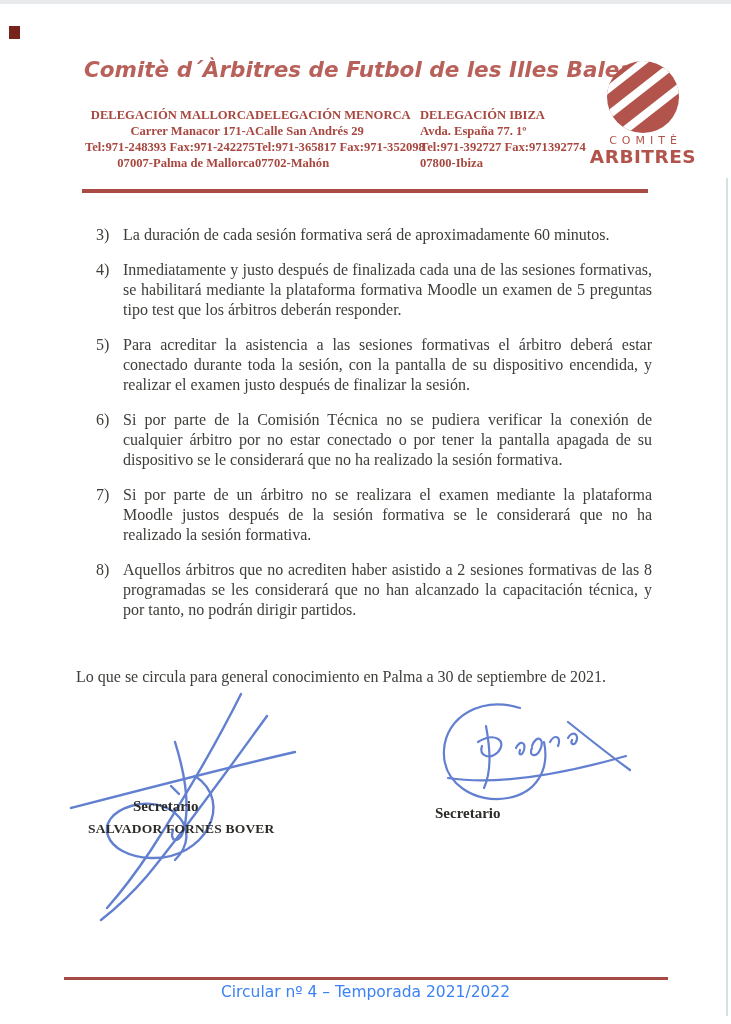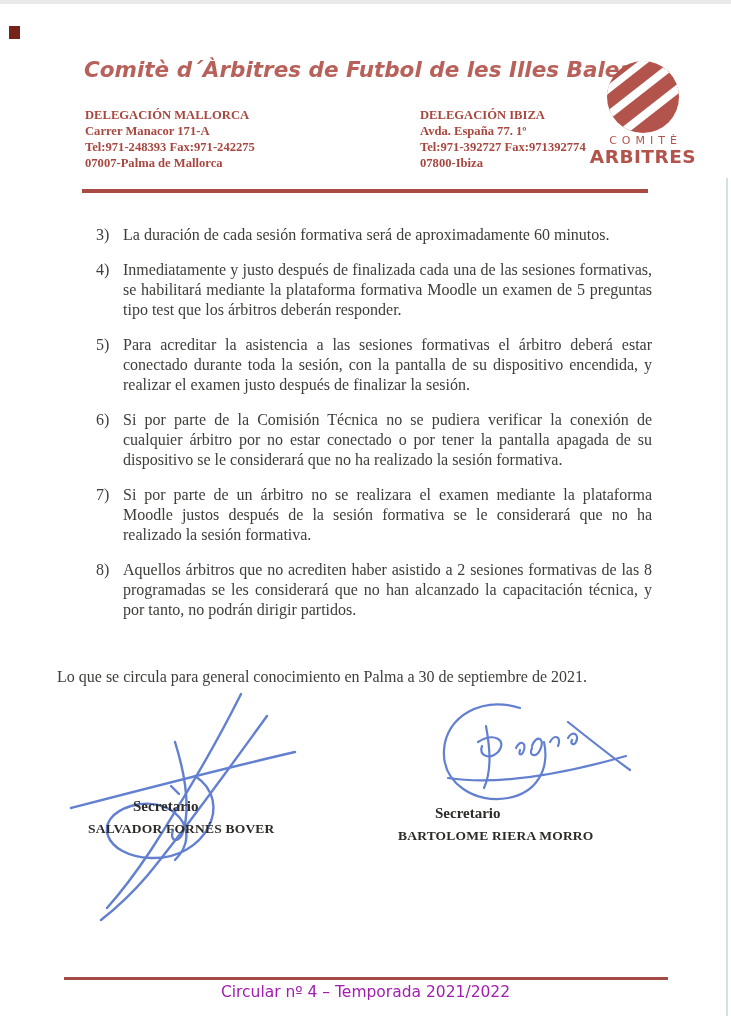--- a/index.html
+++ b/index.html
@@ -9,71 +9,77 @@
   .corner-mark{position:absolute;left:9px;top:26px;width:11px;height:13px;background:#76241b;}
   .edge-line{position:absolute;left:726px;top:178px;width:2px;height:838px;background:#d4e0e3;}
 
   .doc-title{position:absolute;left:84px;top:57px;width:520px;
              font-family:"DejaVu Sans", sans-serif;font-style:italic;font-weight:bold;
              font-size:21.5px;letter-spacing:0px;color:#b8615a;white-space:nowrap;}
 
   .delegations{position:absolute;left:0;top:107px;width:731px;height:70px;
                color:#a8473f;font-weight:bold;font-size:12.6px;line-height:16px;}
   .delegation{position:absolute;top:0;white-space:nowrap;}
-  .deleg-1{left:85px;} .deleg-2{left:255px;} .deleg-3{left:420px;}
+  .deleg-1{left:85px;text-align:right;} .deleg-2{left:255px;} .deleg-3{left:420px;}
 
   .logo{position:absolute;left:586px;top:60px;width:114px;text-align:center;color:#b2544c;}
   .logo-ball{display:block;margin:0 auto;}
   .logo-acronym{font-family:"DejaVu Sans", sans-serif;font-weight:bold;font-size:33px;
                 line-height:28px;letter-spacing:-1px;color:#b2544c;white-space:nowrap;}
   .logo-reg{font-size:13px;vertical-align:14px;letter-spacing:0;}
   .logo-comite{font-family:"DejaVu Sans", sans-serif;font-size:11px;letter-spacing:5px;
                margin-left:5px;line-height:13px;color:#b2544c;}
   .logo-arbitres{font-family:"DejaVu Sans", sans-serif;font-weight:bold;font-size:18.5px;
                  letter-spacing:0.5px;line-height:20px;color:#b2544c;}
 
   .header-rule{position:absolute;left:82px;top:189px;width:566px;height:4px;background:#a94b43;}
 
   .body-list{position:absolute;left:96px;top:225px;width:556px;color:#3e3d39;}
   .list-item{display:grid;grid-template-columns:27px 1fr;margin-bottom:15px;
              font-size:16px;line-height:20px;}
   .item-number{text-align:left;}
   .item-text{text-align:justify;}
 
-  .closing{position:absolute;left:57px;top:667px;width:588px;color:#3e3d39;
+  .closing{position:absolute;left:76px;top:667px;width:588px;color:#3e3d39;
            font-size:16px;line-height:20px;text-align:justify;}
 
   .sig-ink{position:absolute;}
   .sig-label{position:absolute;color:#2c2b28;font-weight:bold;text-align:left;white-space:nowrap;}
   .role-left{left:133px;top:798px;width:120px;font-size:15px;}
   .name-left{left:88px;top:821px;width:205px;font-size:13.5px;letter-spacing:0.2px;}
   .role-right{left:435px;top:805px;width:120px;font-size:15px;}
   .name-right{left:398px;top:828px;width:205px;font-size:13.5px;letter-spacing:0.2px;}
 
   .footer-rule{position:absolute;left:64px;top:977px;width:604px;height:3px;background:#a34b44;}
   .footer-text{position:absolute;left:0;top:983px;width:731px;text-align:center;
-               font-family:"DejaVu Sans", sans-serif;font-size:15.5px;color:#a21caf;}
+               font-family:"DejaVu Sans", sans-serif;font-size:15.5px;color:#3b82f6;}
 </style>
 </head>
 <body>
 
 <div class="page">
 
   <div class="top-strip"></div>
   <div class="corner-mark"></div>
   <div class="edge-line"></div>
 
   <div class="doc-title">Comitè d´Àrbitres de Futbol de les Illes Balears</div>
 
   <div class="delegations">
     <div class="delegation deleg-1">
       <div>DELEGACIÓN MALLORCA</div>
       <div>Carrer Manacor 171-A</div>
       <div>Tel:971-248393  Fax:971-242275</div>
       <div>07007-Palma de Mallorca</div>
+    </div>
+    <div class="delegation deleg-2">
+      <div>DELEGACIÓN MENORCA</div>
+      <div>Calle San Andrés 29</div>
+      <div>Tel:971-365817  Fax:971-352098</div>
+      <div>07702-Mahón</div>
     </div>
     <div class="delegation deleg-3">
       <div>DELEGACIÓN IBIZA</div>
       <div>Avda. España 77. 1º</div>
       <div>Tel:971-392727  Fax:971392774</div>
       <div>07800-Ibiza</div>
     </div>
   </div>
 
   <div class="logo">
@@ -142,18 +148,17 @@
     <path d="M112,48 C116,36 126,40 120,52 C116,60 108,58 112,50"></path>
     <path d="M130,44 C134,36 142,38 138,48"></path>
     <path d="M148,40 C152,32 160,36 156,44 C154,48 150,46 152,42"></path>
     <path d="M28,80 C80,88 150,74 206,58"></path>
     <path d="M148,24 C168,40 188,56 210,72"></path>
   </svg>
 
   <div class="sig-label role-left">Secretario</div>
   <div class="sig-label name-left">SALVADOR FORNÉS BOVER</div>
   <div class="sig-label role-right">Secretario</div>
-  <div class="sig-label name-right">BARTOLOME RIERA MORRO</div>
 
   <div class="footer-rule"></div>
   <div class="footer-text">Circular nº 4 – Temporada 2021/2022</div>
 
 </div>
 
 </body></html>

